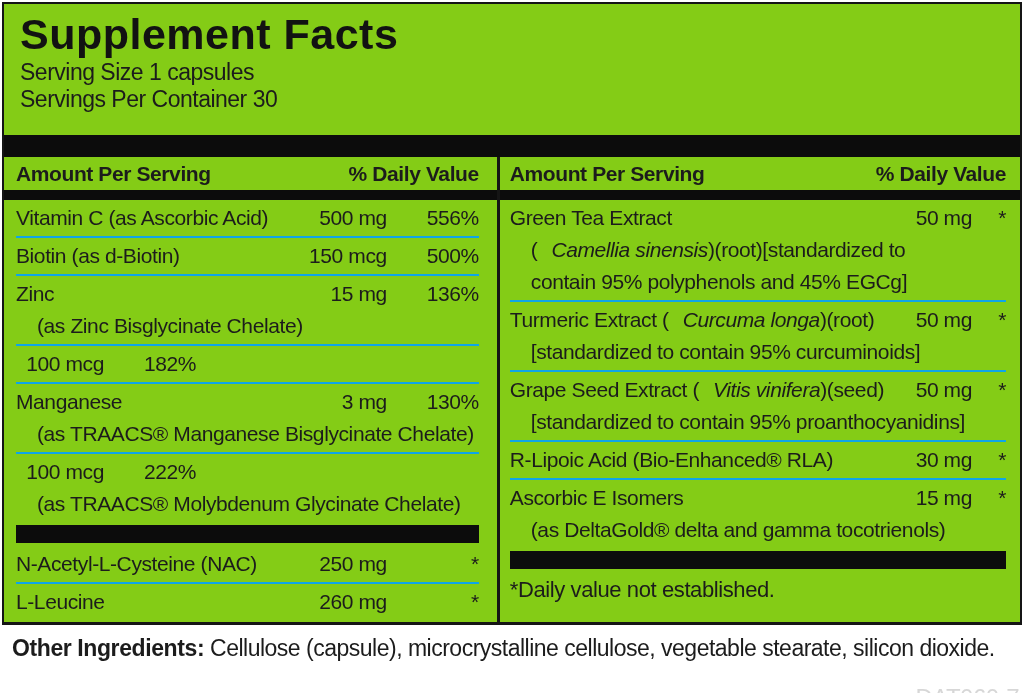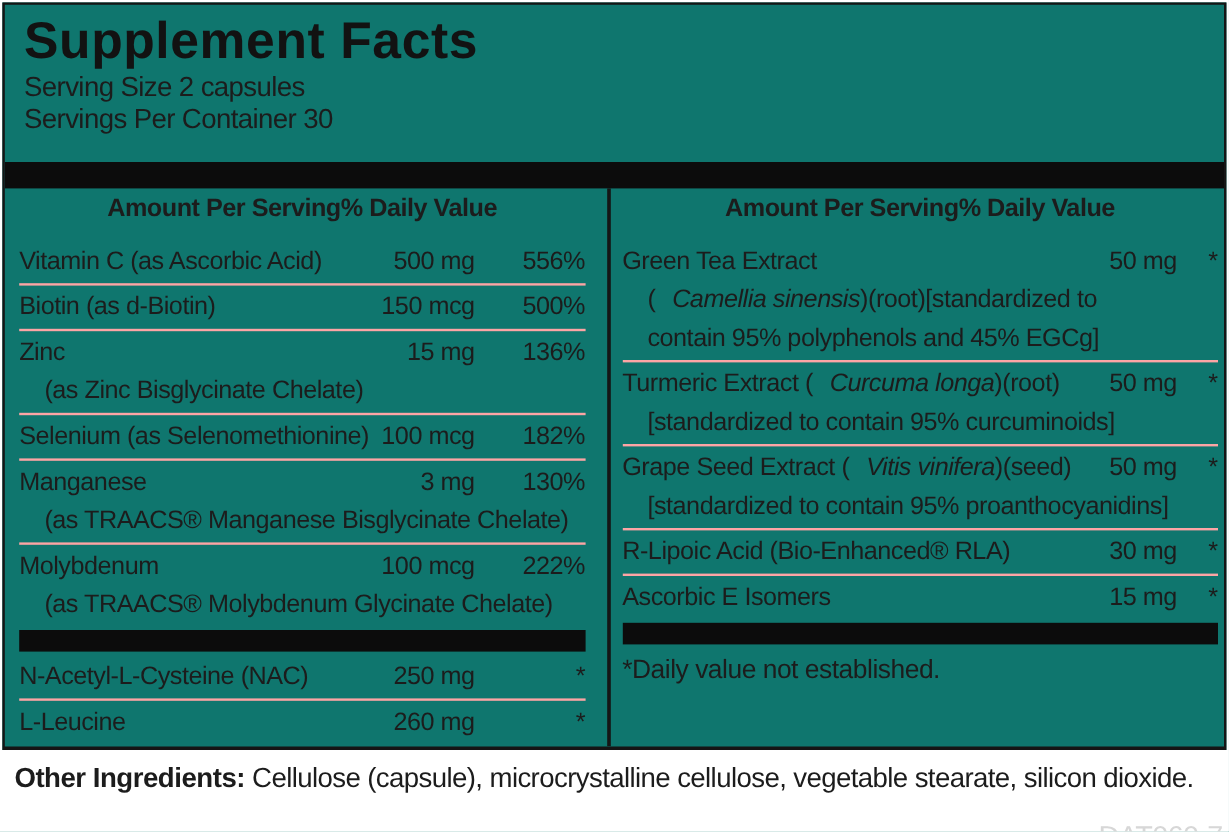--- a/index.html
+++ b/index.html
@@ -1,49 +1,49 @@
 <!DOCTYPE html>
 <html><head>
 <meta charset="utf-8">
 <style>
   * { margin:0; padding:0; box-sizing:border-box; }
   html,body { width:1024px; height:693px; background:#ffffff; overflow:hidden; }
   body { font-family:"Liberation Sans", sans-serif; color:#1c1c1c; position:relative; }
 
   .facts-table {
     position:absolute; left:2px; top:2px; width:1020px; height:623px;
-    border:2px solid #151515; border-bottom-width:3px; background:#0f766e; overflow:hidden;
+    border:2px solid #151515; border-bottom-width:3px; background:#84cc16; overflow:hidden;
   }
 
   .title-block { height:131px; padding:6px 14px 0 16px; }
   .title { font-size:43px; font-weight:700; letter-spacing:0.5px; line-height:1.15; color:#121212; }
   .serving-line { font-size:23px; letter-spacing:-0.5px; line-height:27px; color:#1c1c1c; }
 
   .bar-thick { height:22px; background:#0c0c0c; }
 
   .columns { display:flex; height:465px; }
-  .col { display:flex; flex-direction:column;align-items:center; }
+  .col { display:flex; flex-direction:column; }
   .col-left  { width:511px; border-right:3px solid #151515; }
   .col-right { flex:1; }
 
   .col-header { display:flex; align-items:flex-end; font-weight:700; font-size:21px;
                 letter-spacing:-0.4px; height:33px; padding:2px 0 4px; }
   .col-left  .col-header { padding-left:12px; padding-right:18px; }
   .col-right .col-header { padding-left:10px; padding-right:14px; }
   .col-header .h-amount { flex:1; }
   .col-header .h-dv { text-align:right; }
 
   .bar-medium { height:10px; background:#0c0c0c; }
 
   .rows { flex:1; display:flex; flex-direction:column; }
   .col-left  .rows { padding:0 18px 0 12px; }
   .col-right .rows { padding:0 14px 0 10px; }
 
   .row { font-size:21px; letter-spacing:-0.4px; line-height:32px; padding:2px 0; }
-  .row.hair { border-top:2px solid #fca5a5; }
+  .row.hair { border-top:2px solid #0ea5e9; }
   .row-main { display:flex; }
   .row-main .name { flex:1; white-space:nowrap; }
   .row-main .amt { width:88px; text-align:right; white-space:nowrap; flex-shrink:0; }
   .row-main .dv  { text-align:right; white-space:nowrap; flex-shrink:0; }
   .col-left  .row-main .dv { width:92px; }
   .col-right .row-main .dv { width:34px; }
   .sub { padding-left:21px; white-space:nowrap; }
   .it { font-style:italic;margin-left:14px; }
   .note-row { font-size:22px; }
 
@@ -55,21 +55,21 @@
 
   .doc-code { position:absolute; right:5px; top:684px; font-size:24px;
     letter-spacing:-0.5px; color:#d7d7d7; }
 </style>
 </head>
 <body>
 
 <div class="facts-table">
   <div class="title-block">
     <div class="title">Supplement Facts</div>
-    <div class="serving-line">Serving Size 2 capsules</div>
+    <div class="serving-line">Serving Size 1 capsules</div>
     <div class="serving-line">Servings Per Container 30</div>
   </div>
 
   <div class="bar-thick"></div>
 
   <div class="columns">
     <div class="col col-left">
       <div class="col-header">
         <span class="h-amount">Amount Per Serving</span>
         <span class="h-dv">% Daily Value</span>
@@ -93,36 +93,34 @@
           <div class="row hair">
             <div class="row-main">
               <span class="name"><span>Zinc</span></span>
               <span class="amt">15 mg</span>
               <span class="dv">136%</span>
             </div>
             <div class="sub"><span>(as Zinc Bisglycinate Chelate)</span></div>
           </div>
           <div class="row hair">
             <div class="row-main">
-              <span class="name"><span>Selenium (as Selenomethionine)</span></span>
               <span class="amt">100 mcg</span>
               <span class="dv">182%</span>
             </div>
           </div>
           <div class="row hair">
             <div class="row-main">
               <span class="name"><span>Manganese</span></span>
               <span class="amt">3 mg</span>
               <span class="dv">130%</span>
             </div>
             <div class="sub"><span>(as TRAACS® Manganese Bisglycinate Chelate)</span></div>
           </div>
           <div class="row hair">
             <div class="row-main">
-              <span class="name"><span>Molybdenum</span></span>
               <span class="amt">100 mcg</span>
               <span class="dv">222%</span>
             </div>
             <div class="sub"><span>(as TRAACS® Molybdenum Glycinate Chelate)</span></div>
           </div>
           <div class="bar-row"></div>
           <div class="row">
             <div class="row-main">
               <span class="name"><span>N-Acetyl-L-Cysteine (NAC)</span></span>
               <span class="amt">250 mg</span>
@@ -177,20 +175,21 @@
               <span class="amt">30 mg</span>
               <span class="dv">*</span>
             </div>
           </div>
           <div class="row hair">
             <div class="row-main">
               <span class="name"><span>Ascorbic E Isomers</span></span>
               <span class="amt">15 mg</span>
               <span class="dv">*</span>
             </div>
+            <div class="sub"><span>(as DeltaGold® delta and gamma tocotrienols)</span></div>
           </div>
           <div class="bar-row"></div>
           <div class="row note-row">*Daily value not established.</div>
         </div>
     </div>
   </div>
 </div>
 
 <div class="other-ingredients">
   <span class="oi-label">Other Ingredients:</span><span> Cellulose (capsule), microcrystalline cellulose, vegetable stearate, silicon dioxide.</span>

